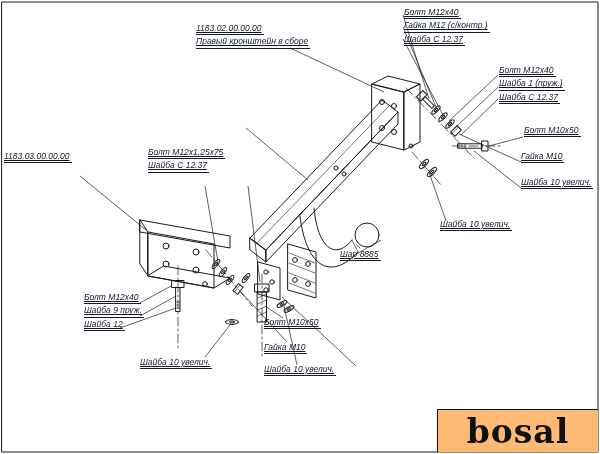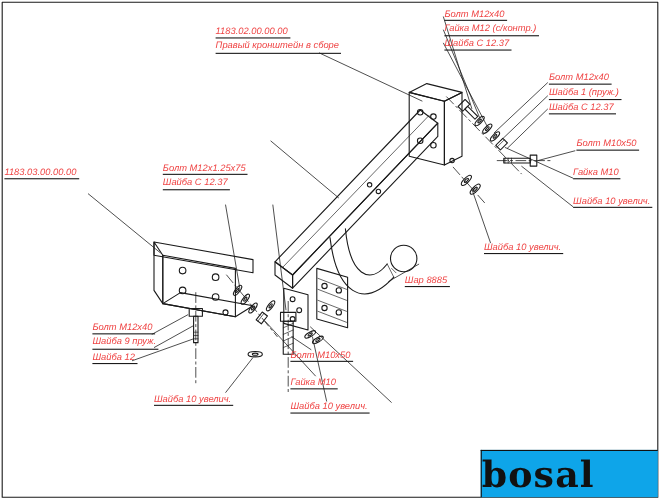--- a/index.html
+++ b/index.html
@@ -6,30 +6,30 @@
   html,body { margin:0; padding:0; background:#9a9a9a; }
   .sheet {
     position:relative; width:600px; height:454px; background:#ffffff;
     overflow:hidden; font-family:"Liberation Sans", sans-serif;
   }
   svg.draw { position:absolute; left:0; top:0; }
   .ln   { stroke:#1a1a1a; fill:none; stroke-width:1; stroke-linejoin:round; stroke-linecap:round; }
   .thin { stroke-width:0.6; }
   .axis { stroke:#1a1a1a; fill:none; stroke-width:0.7; stroke-dasharray:9 3 2 3; }
   .lead { stroke:#1a1a1a; fill:none; stroke-width:0.7; }
-  .callout { position:absolute; color:#ef4444; }
+  .callout { position:absolute; color:#0f172a;text-decoration:underline; }
   .callout .cl {
     font:italic 8.5px/1.45 "Liberation Sans", sans-serif;
     border-bottom:1px solid #1a1a1a;
     white-space:nowrap; width:max-content; padding:0 2px 0 0;
   }
   .brand-box {
     position:absolute; left:437px; top:409px; width:161px; height:43px;
     border-top:1.6px solid #111; border-left:1.6px solid #111;
-    display:flex; align-items:center; justify-content:flex-start; background:#0ea5e9;
+    display:flex; align-items:center; justify-content:center; background:#fdba74;
   }
   .brand-box span {
     font-family:"DejaVu Serif", serif; font-weight:bold; font-size:33px;
     color:#111; letter-spacing:1px; line-height:1;
   }
 </style>
 </head>
 <body>
 
 <div class="sheet">
@@ -253,21 +253,21 @@
 
   <div class="callout" style="left:148px;top:146px">
     <div class="cl">Болт  М12х1.25х75</div>
     <div class="cl">Шайба С 12.37</div>
   </div>
 
   <div class="callout" style="left:440px;top:218px">
     <div class="cl">Шайба 10 увелич.</div>
   </div>
 
-  <div class="callout" style="left:368px;top:248px">
+  <div class="callout" style="left:340px;top:248px">
     <div class="cl">Шар 8885</div>
   </div>
 
   <div class="callout" style="left:84px;top:291px">
     <div class="cl">Болт  М12х40</div>
     <div class="cl">Шайба 9 пруж.</div>
     <div class="cl">Шайба 12</div>
   </div>
 
   <div class="callout" style="left:140px;top:356px">

